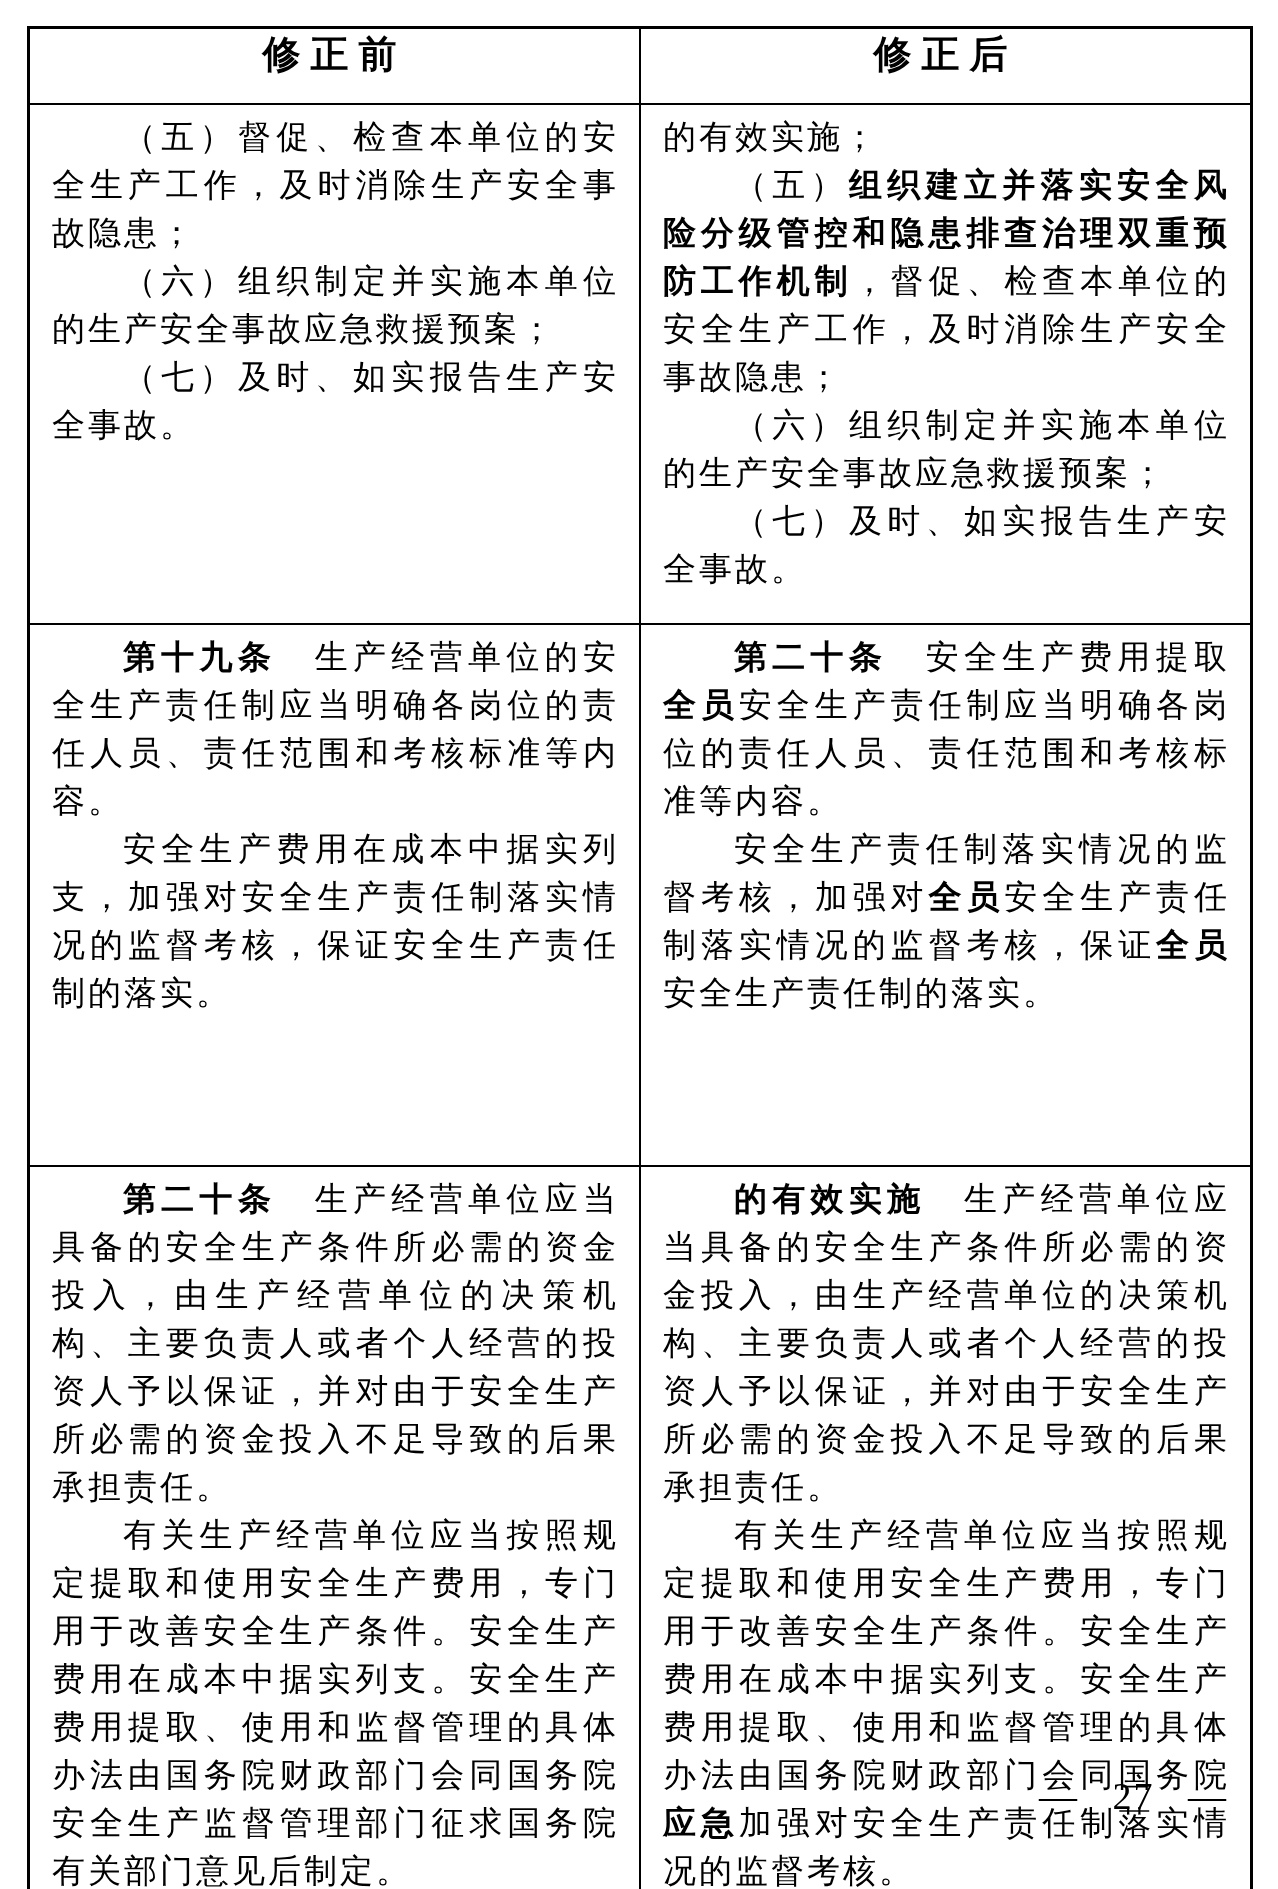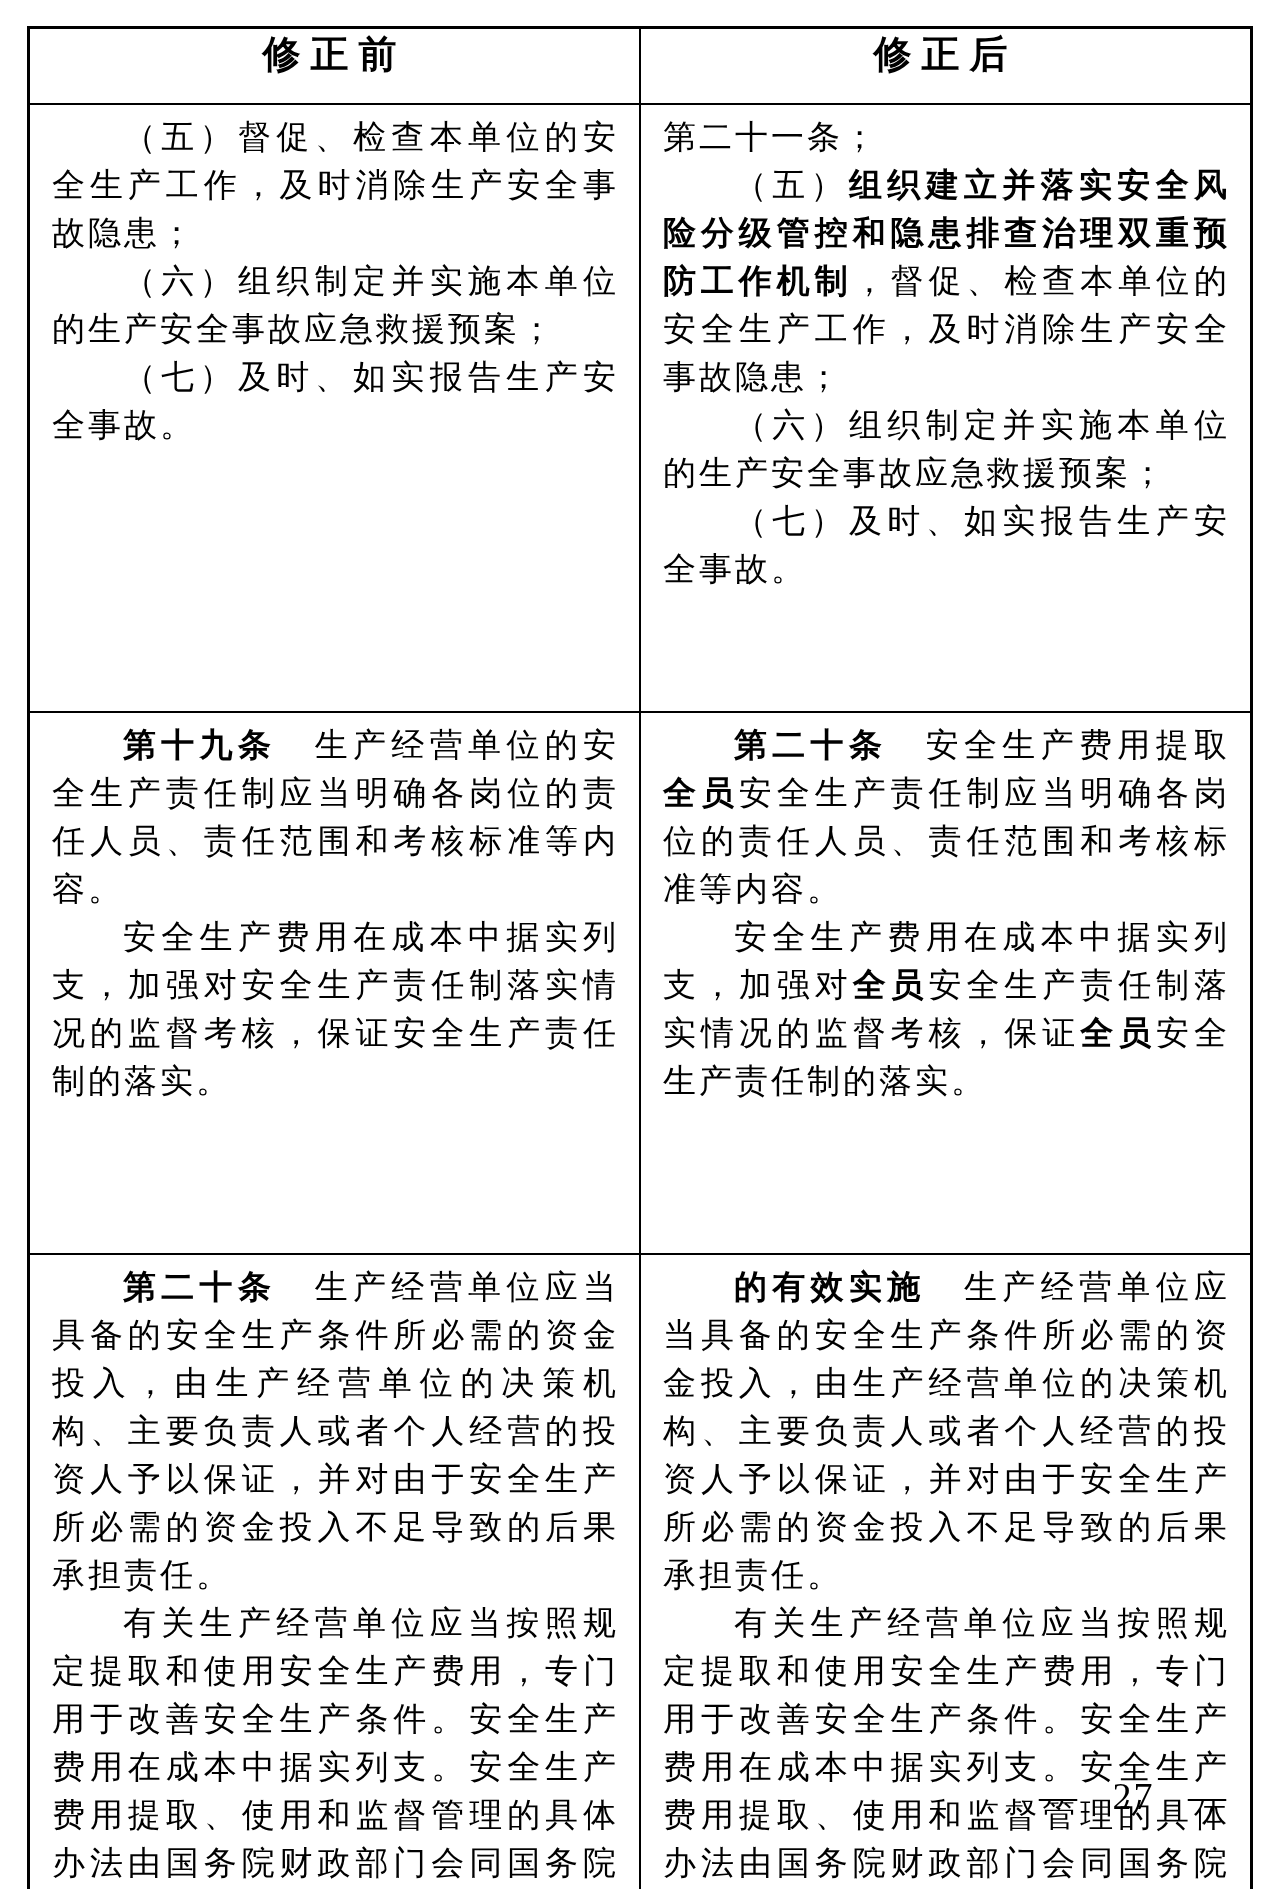--- a/index.html
+++ b/index.html
@@ -33,21 +33,21 @@
     font-size: 38px;
     letter-spacing: 10px;
   }
   tbody td {
     padding: 8px 20px 10px 22px;
     font-size: 33px;
     line-height: 48px;
     letter-spacing: 3px;
     text-align: justify;
   }
-  tr.row-1 { height: 608px; }
+  tr.row-1 { height: 520px; }
   tr.row-2 { height: 542px; margin-top: 40px; }
   tr.row-3 { height: 738px; }
 
   .para { text-indent: 2.15em; }
   .para.no-indent { text-indent: 0; }
   .hei {
     font-family: "Liberation Sans", sans-serif;
     font-weight: bold;
   }
 
@@ -79,34 +79,34 @@
       </tr>
     </thead>
     <tbody>
       <tr class="row-1">
         <td>
             <p class="para"><span>（五）督促、检查本单位的安全生产工作，及时消除生产安全事故隐患；</span></p>
             <p class="para"><span>（六）组织制定并实施本单位的生产安全事故应急救援预案；</span></p>
             <p class="para"><span>（七）及时、如实报告生产安全事故。</span></p>
           </td>
         <td>
-            <p class="para no-indent"><span>第二十一条；</span></p>
+            <p class="para no-indent"><span>的有效实施；</span></p>
             <p class="para"><span>（五）</span><span class="hei">组织建立并落实安全风险分级管控和隐患排查治理双重预防工作机制</span><span>，督促、检查本单位的安全生产工作，及时消除生产安全事故隐患；</span></p>
             <p class="para"><span>（六）组织制定并实施本单位的生产安全事故应急救援预案；</span></p>
             <p class="para"><span>（七）及时、如实报告生产安全事故。</span></p>
           </td>
       </tr>
       <tr class="row-2">
         <td>
             <p class="para"><span class="hei">第十九条</span><span>　生产经营单位的安全生产责任制应当明确各岗位的责任人员、责任范围和考核标准等内容。</span></p>
             <p class="para"><span>安全生产费用在成本中据实列支，加强对安全生产责任制落实情况的监督考核，保证安全生产责任制的落实。</span></p>
           </td>
         <td>
             <p class="para"><span class="hei">第二十条</span><span>　安全生产费用提取</span><span class="hei">全员</span><span>安全生产责任制应当明确各岗位的责任人员、责任范围和考核标准等内容。</span></p>
-            <p class="para"><span>安全生产费用在成本中据实列支，加强对</span><span class="hei">全员</span><span>安全生产责任制落实情况的监督考核，保证</span><span class="hei">全员</span><span>安全生产责任制的落实。</span></p>
+            <p class="para"><span>安全生产责任制落实情况的监督考核，加强对</span><span class="hei">全员</span><span>安全生产责任制落实情况的监督考核，保证</span><span class="hei">全员</span><span>安全生产责任制的落实。</span></p>
           </td>
       </tr>
       <tr class="row-3">
         <td>
             <p class="para"><span class="hei">第二十条</span><span>　生产经营单位应当具备的安全生产条件所必需的资金投入，由生产经营单位的决策机构、主要负责人或者个人经营的投资人予以保证，并对由于安全生产所必需的资金投入不足导致的后果承担责任。</span></p>
             <p class="para"><span>有关生产经营单位应当按照规定提取和使用安全生产费用，专门用于改善安全生产条件。安全生产费用在成本中据实列支。安全生产费用提取、使用和监督管理的具体办法由国务院财政部门会同国务院安全生产监督管理部门征求国务院有关部门意见后制定。</span></p>
           </td>
         <td>
             <p class="para"><span class="hei">的有效实施</span><span>　生产经营单位应当具备的安全生产条件所必需的资金投入，由生产经营单位的决策机构、主要负责人或者个人经营的投资人予以保证，并对由于安全生产所必需的资金投入不足导致的后果承担责任。</span></p>
             <p class="para"><span>有关生产经营单位应当按照规定提取和使用安全生产费用，专门用于改善安全生产条件。安全生产费用在成本中据实列支。安全生产费用提取、使用和监督管理的具体办法由国务院财政部门会同国务院</span><span class="hei">应急</span><span>加强对安全生产责任制落实情况的监督考核。</span></p>

